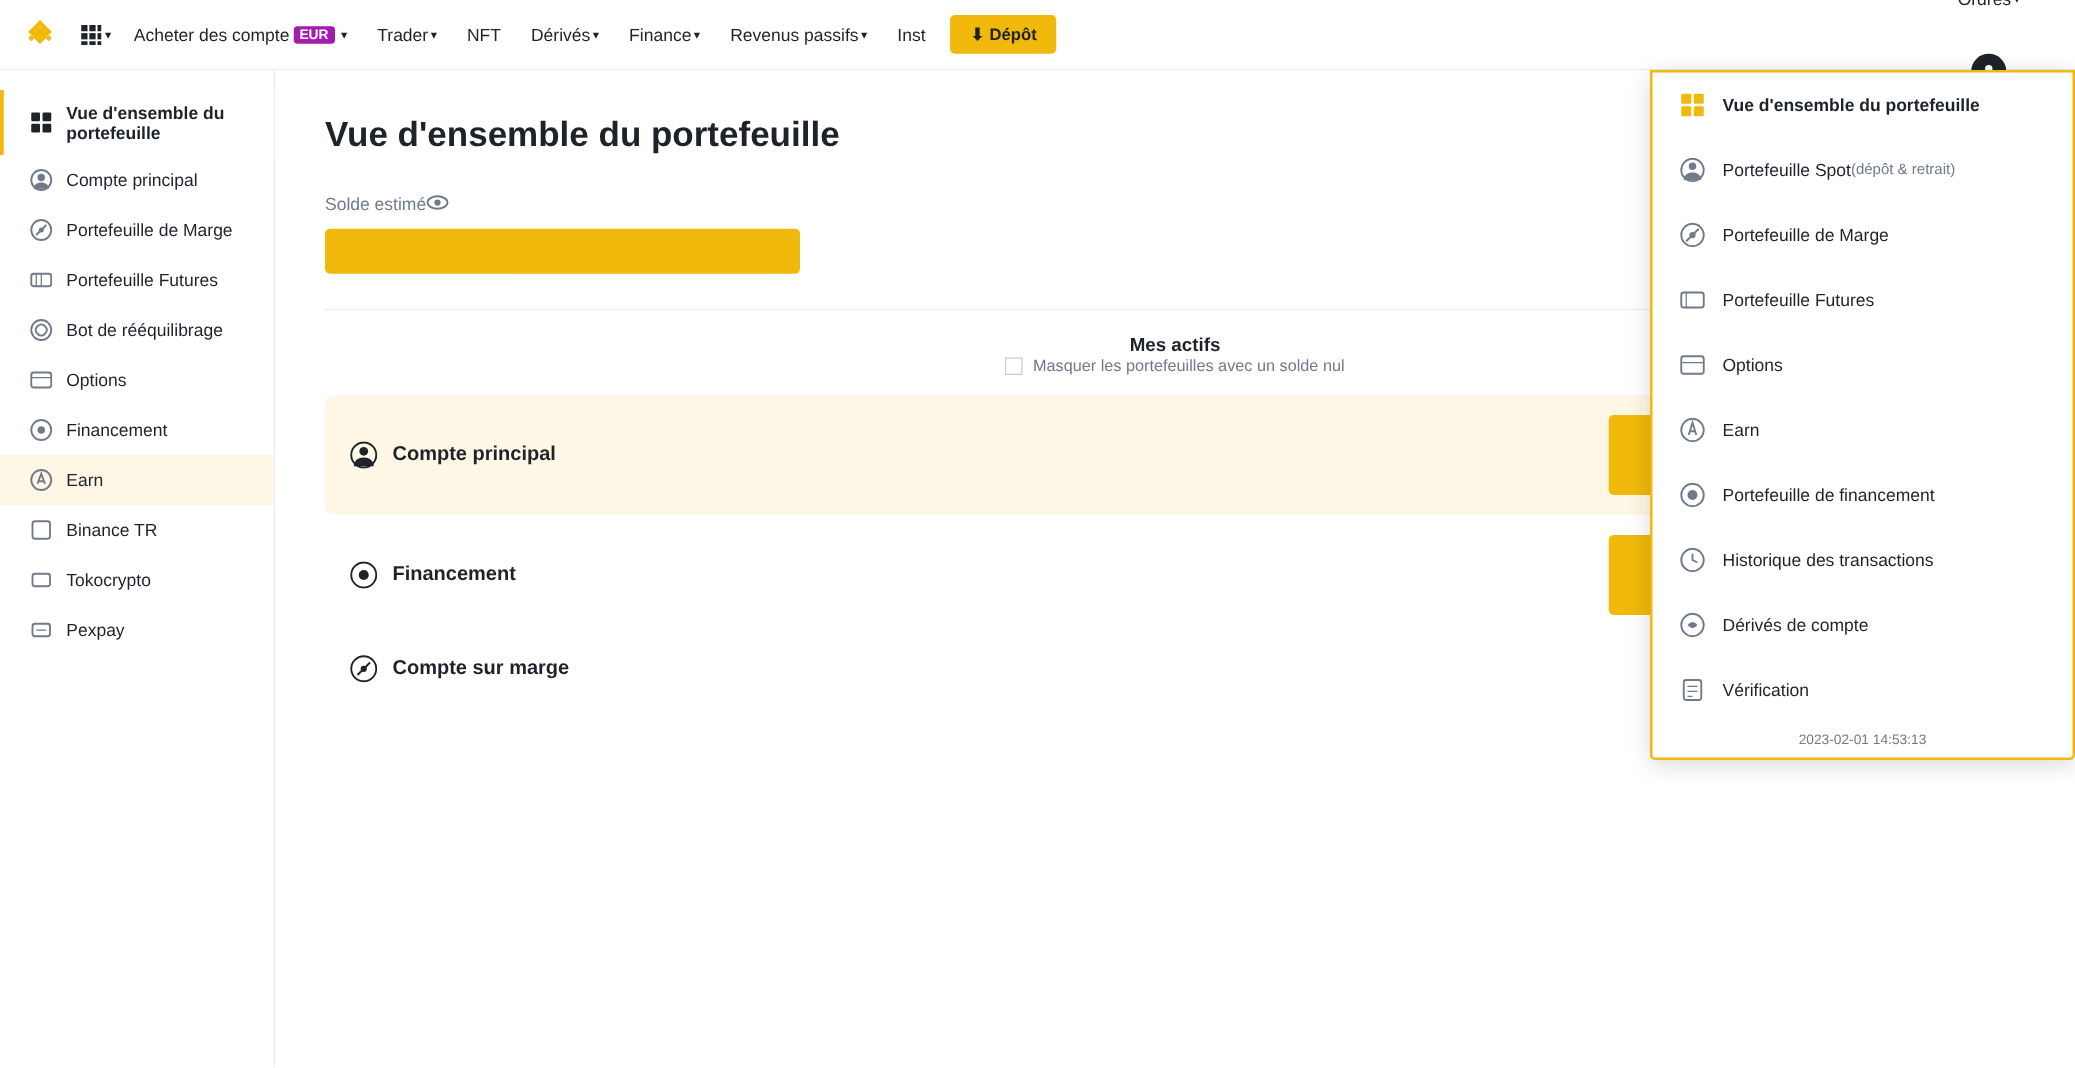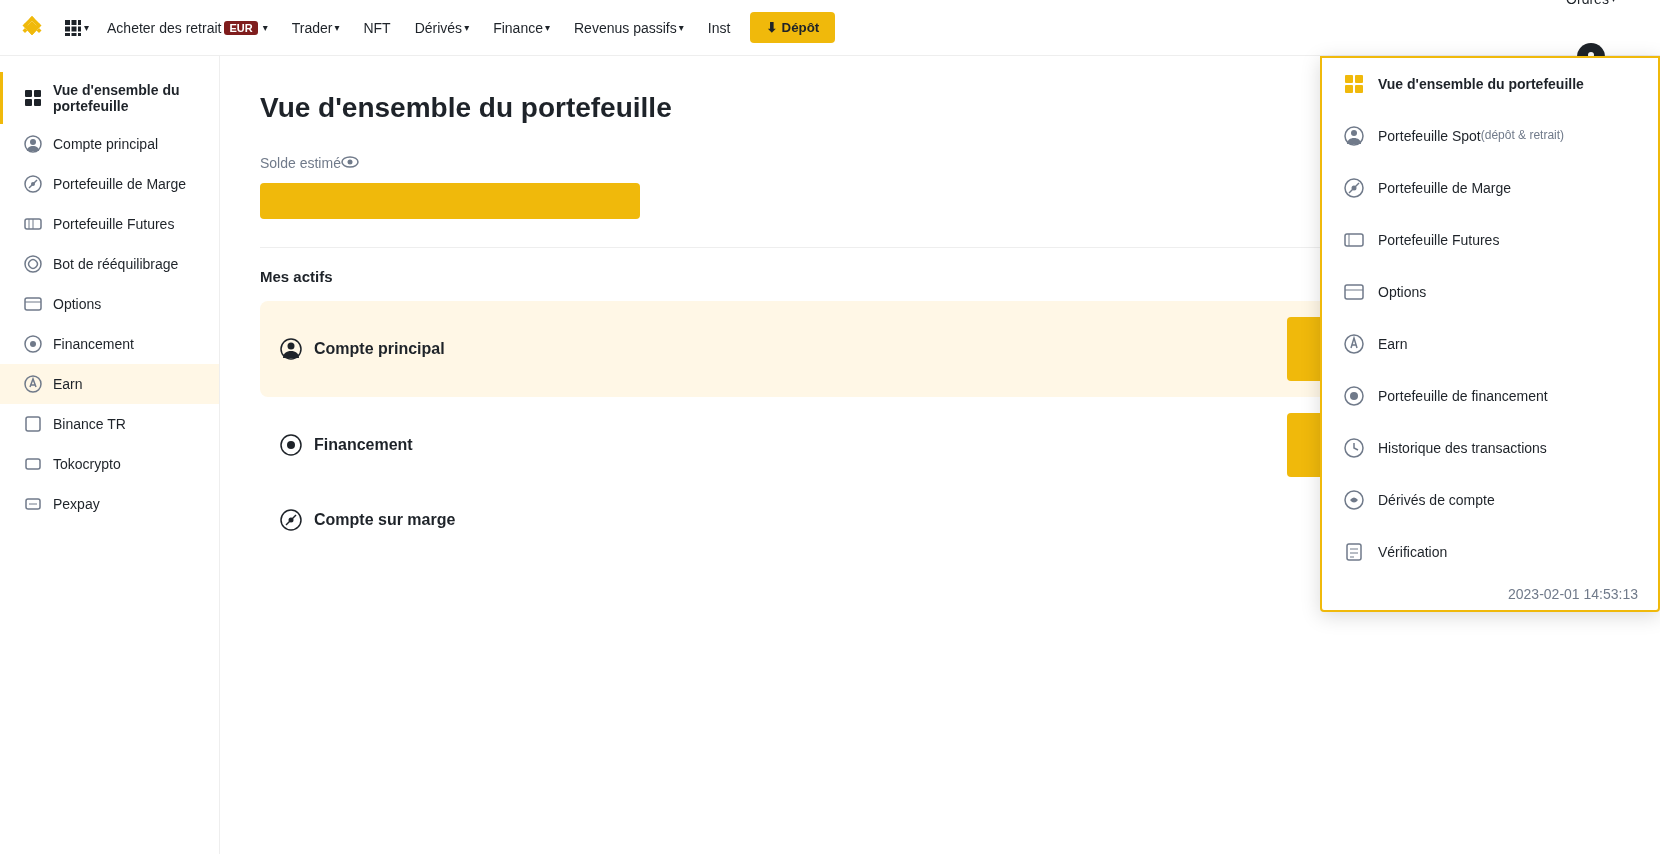--- a/index.html
+++ b/index.html
@@ -9,21 +9,21 @@
     .topnav {
       display: flex; align-items: center; height: 56px;
       border-bottom: 1px solid #eee; padding: 0 16px; gap: 4px;
       position: relative; z-index: 100;
     }
     .logo { display: flex; align-items: center; gap: 8px; margin-right: 8px; }
     .logo-icon { width: 32px; height: 32px; }
     .grid-btn { background: none; border: none; cursor: pointer; padding: 4px; display: flex; align-items: center; justify-content: center; color: #1e2329; }
     .nav-caret { font-size: 10px; margin-left: 2px; }
     .nav-item { display: flex; align-items: center; padding: 0 10px; height: 56px; cursor: pointer; font-size: 14px; color: #1e2329; white-space: nowrap; border: none; background: none; }
-    .eur-badge { background: #7f1d1d; color: #fff; font-size: 11px; font-weight: 700; padding: 1px 5px; border-radius: 3px; margin: 0 3px; }
+    .eur-badge { background: #a21caf; color: #fff; font-size: 11px; font-weight: 700; padding: 1px 5px; border-radius: 3px; margin: 0 3px; }
     .nav-deposit-btn { background: #f0b90b; color: #1e2329; font-weight: 700; border: none; border-radius: 4px; padding: 8px 16px; cursor: pointer; display: flex; align-items: center; gap: 4px; white-space: nowrap; margin-left: 6px; }
     .nav-right { display: flex; align-items: center; gap: 2px; margin-left: auto; flex-direction: column; }
     .nav-right-item { display: flex; align-items: center; padding: 0 10px; height: 56px; cursor: pointer; font-size: 14px; color: #1e2329; white-space: nowrap; border: none; background: none; border: 2px solid transparent; }
     .nav-right-item.active-dropdown { border: 2px solid #f0b90b; border-radius: 4px; }
     .icon-circle { width: 28px; height: 28px; border-radius: 50%; background: #1e2329; display: flex; align-items: center; justify-content: center; color: #fff; font-size: 14px; }
     .bell-icon { font-size: 18px; }
 
     
     .layout { display: flex; height: calc(854px - 56px); }
 
@@ -43,21 +43,21 @@
     .btn-withdraw { background: #fff; color: #1e2329; font-weight: 700; border: 1px solid #ccc; border-radius: 4px; padding: 10px 24px; font-size: 15px; cursor: pointer; }
 
     
     .balance-section { margin-bottom: 28px; }
     .balance-label { display: flex; align-items: center; gap: 0; font-size: 14px; color: #707a8a; margin-bottom: 12px; }
     .eye-icon { cursor: pointer; }
     .balance-bar { width: 380px; height: 36px; background: #f0b90b; border-radius: 4px; }
     .divider { border: none; border-top: 1px solid #eee; margin: 20px 0; }
 
     
-    .assets-header { display: flex; align-items: center; justify-content: space-between; margin-bottom: 16px; }
+    .assets-header { display: flex; align-items: center; justify-content: space-between; margin-bottom: 16px; flex-direction: column; }
     .assets-title { font-size: 15px; font-weight: 600; }
     .hide-zero { display: flex; align-items: center; gap: 8px; font-size: 13px; color: #707a8a; }
     .checkbox { width: 14px; height: 14px; border: 1px solid #ccc; display: inline-block; background: #fff; }
 
     
     .asset-row { display: flex; align-items: center; justify-content: space-between; padding: 16px 20px; border-radius: 8px; cursor: pointer; }
     .asset-row.highlighted { background: #fff7e6; }
     .asset-left { display: flex; align-items: center; gap: 12px; font-size: 16px; font-weight: 600; }
     .asset-right { display: flex; align-items: center; gap: 8px; }
     .asset-bar { height: 64px; width: 300px; background: #f0b90b; border-radius: 4px; }
@@ -104,21 +104,21 @@
       <rect x="7.5" y="7.5" width="5" height="5" fill="#1e2329"></rect>
       <rect x="14" y="7.5" width="3" height="5" fill="#1e2329"></rect>
       <rect x="1" y="14" width="5" height="3" fill="#1e2329"></rect>
       <rect x="7.5" y="14" width="5" height="3" fill="#1e2329"></rect>
       <rect x="14" y="14" width="3" height="3" fill="#1e2329"></rect>
     </svg>
     <span class="nav-caret">▾</span>
   </button>
 
   <button class="nav-item">
-    <span>Acheter des retrait</span>
+    <span>Acheter des compte</span>
     <span class="eur-badge">EUR</span>
     <span class="nav-caret">▾</span>
   </button>
   <button class="nav-item">
     <span>Trader</span>
     <span class="nav-caret">▾</span>
   </button>
   <button class="nav-item">
     <span>NFT</span>
   </button>
@@ -475,19 +475,19 @@
         <svg width="20" height="20" viewBox="0 0 20 20">
             <rect x="3" y="2" width="14" height="16" rx="2" fill="none" stroke="#707a8a" stroke-width="1.5"></rect>
             <line x1="6" y1="7" x2="14" y2="7" stroke="#707a8a" stroke-width="1"></line>
             <line x1="6" y1="11" x2="14" y2="11" stroke="#707a8a" stroke-width="1"></line>
             <line x1="6" y1="15" x2="10" y2="15" stroke="#707a8a" stroke-width="1"></line>
           </svg>
       </div>
       <span>Vérification</span>
     </div>
 
-    <div style="padding: 8px 20px; font-size: 14px; color: #707a8a; text-align: right;">
+    <div style="padding: 8px 20px; font-size: 11px; color: #707a8a; text-align: center;">
       <span>2023-02-01 14:53:13</span>
     </div>
 
   </div>
 
 </div>
 
 </body></html>

